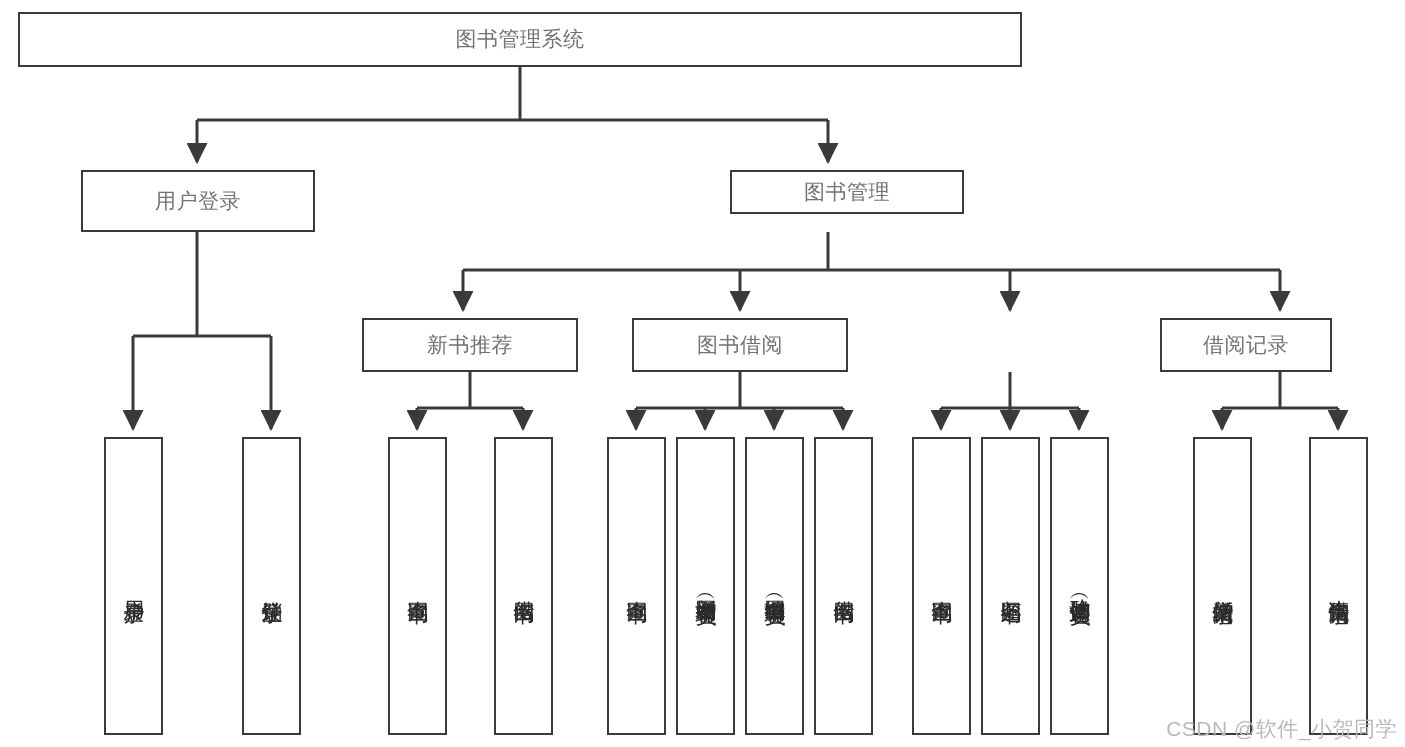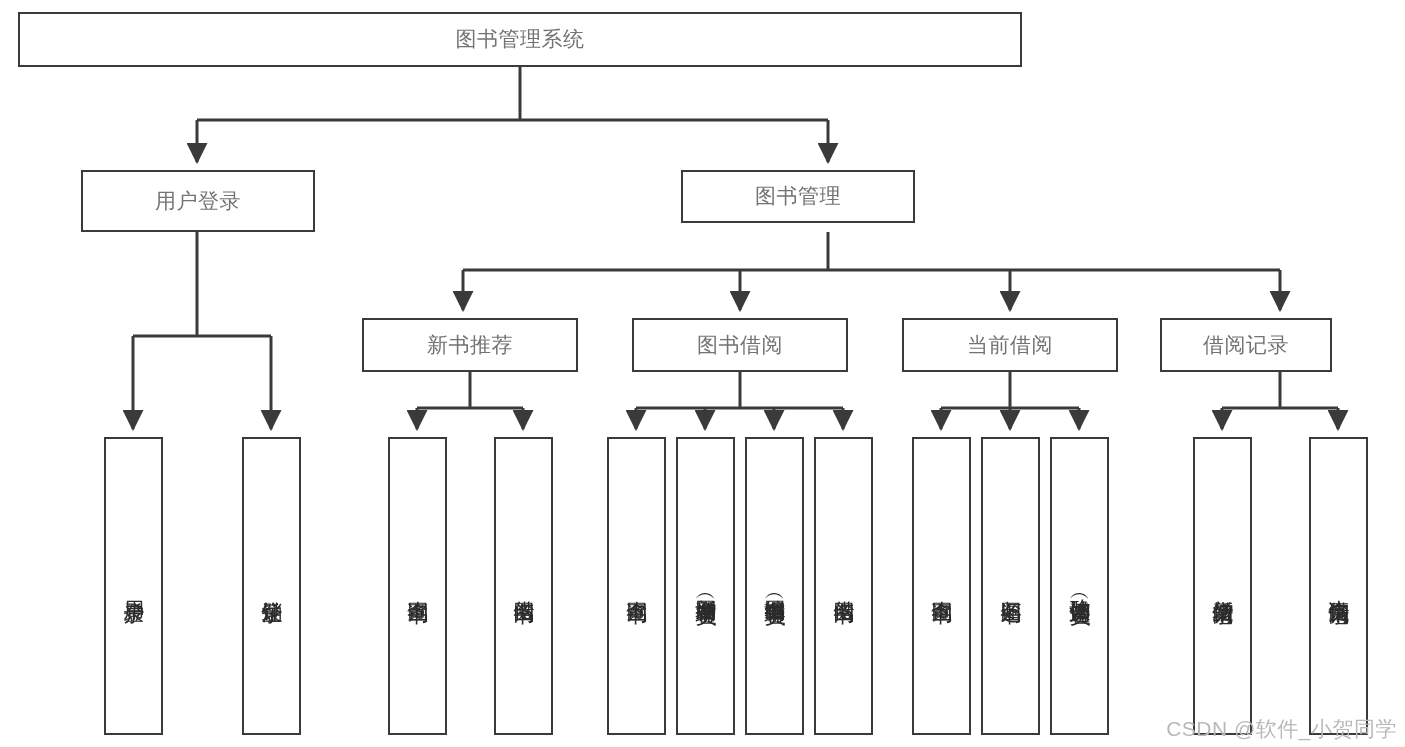--- a/index.html
+++ b/index.html
@@ -124,32 +124,29 @@
     </g>
   </svg>
 
   <div class="node-box" style="left:18px; top:12px; width:1004px; height:55px;">
     <span class="node-label-h">图书管理系统</span>
   </div>
 
   <div class="node-box" style="left:81px; top:170px; width:234px; height:62px;">
     <span class="node-label-h">用户登录</span>
   </div>
-  <div class="node-box" style="left:681px; top:170px; width:234px; height:53px;">
+  <div class="node-box" style="left:730px; top:170px; width:234px; height:44px;">
     <span class="node-label-h">图书管理</span>
   </div>
 
   <div class="node-box" style="left:632px; top:318px; width:216px; height:54px;">
     <span class="node-label-h">图书借阅</span>
   </div>
   <div class="node-box" style="left:362px; top:318px; width:216px; height:54px;">
     <span class="node-label-h">新书推荐</span>
-  </div>
-  <div class="node-box" style="left:902px; top:318px; width:216px; height:54px;">
-    <span class="node-label-h">当前借阅</span>
   </div>
   <div class="node-box" style="left:1160px; top:318px; width:172px; height:54px;">
     <span class="node-label-h">借阅记录</span>
   </div>
 
   <div class="node-box leaf" style="left:104px; top:437px; width:59px; height:298px;">
     <span class="node-label-v">用户登录</span>
   </div>
   <div class="node-box leaf" style="left:242px; top:437px; width:59px; height:298px;">
     <span class="node-label-v">注销登录</span>

